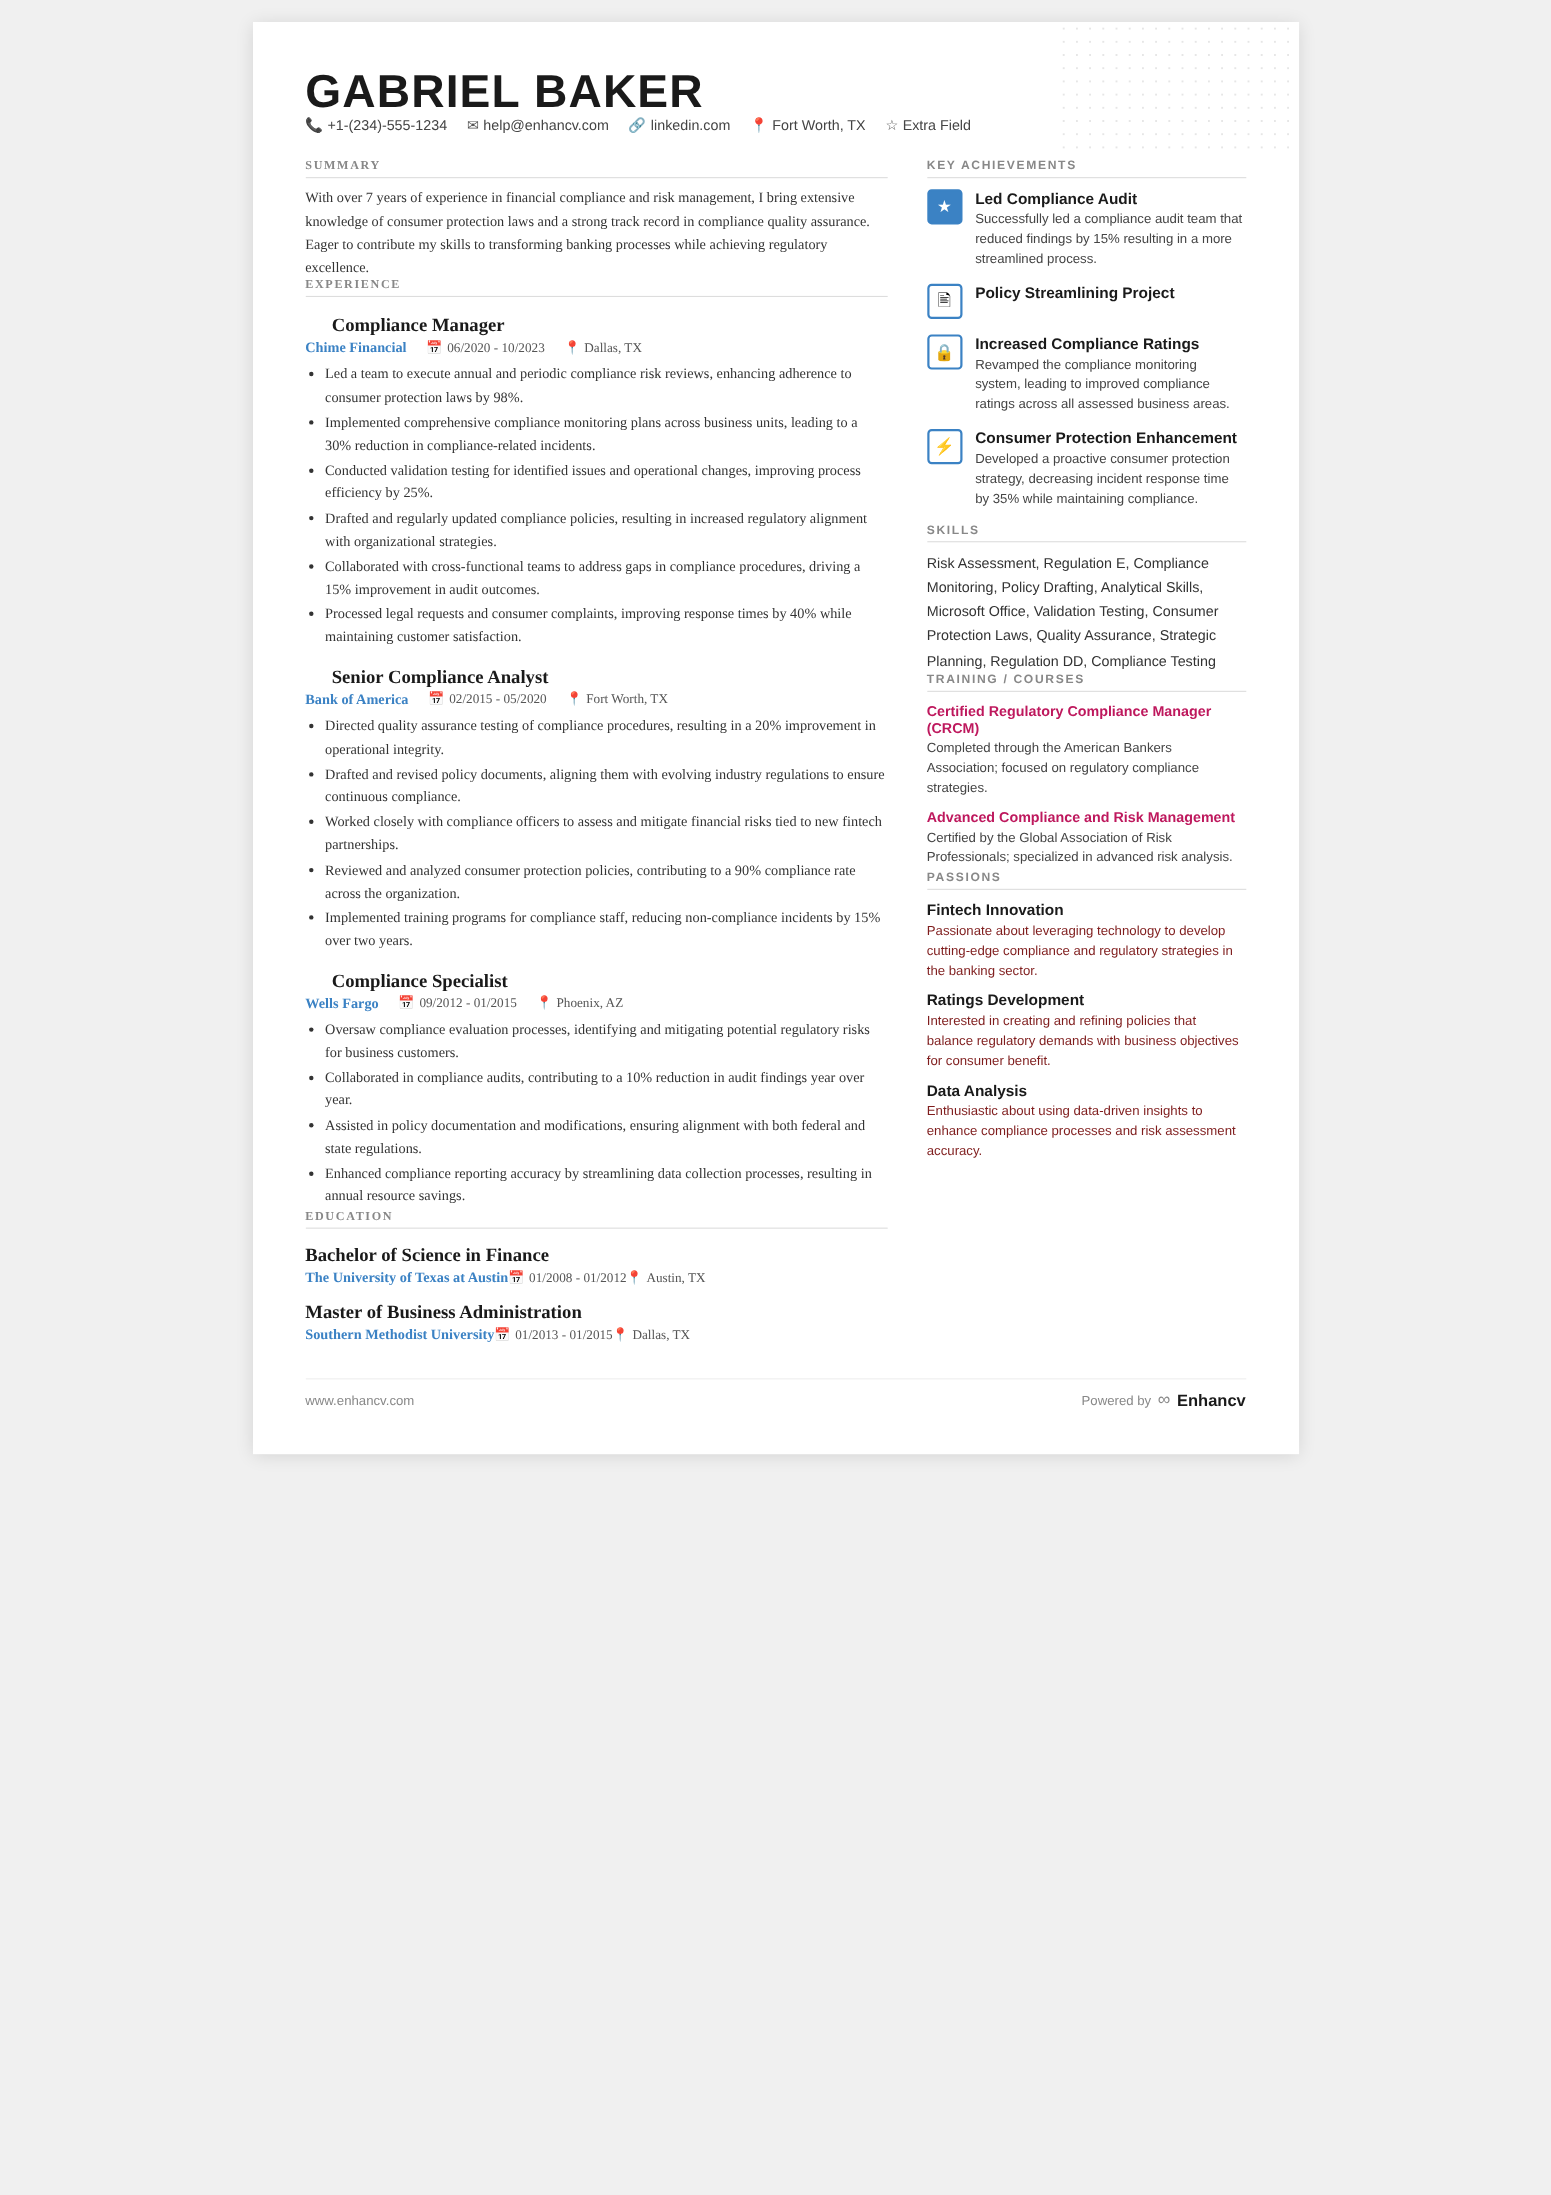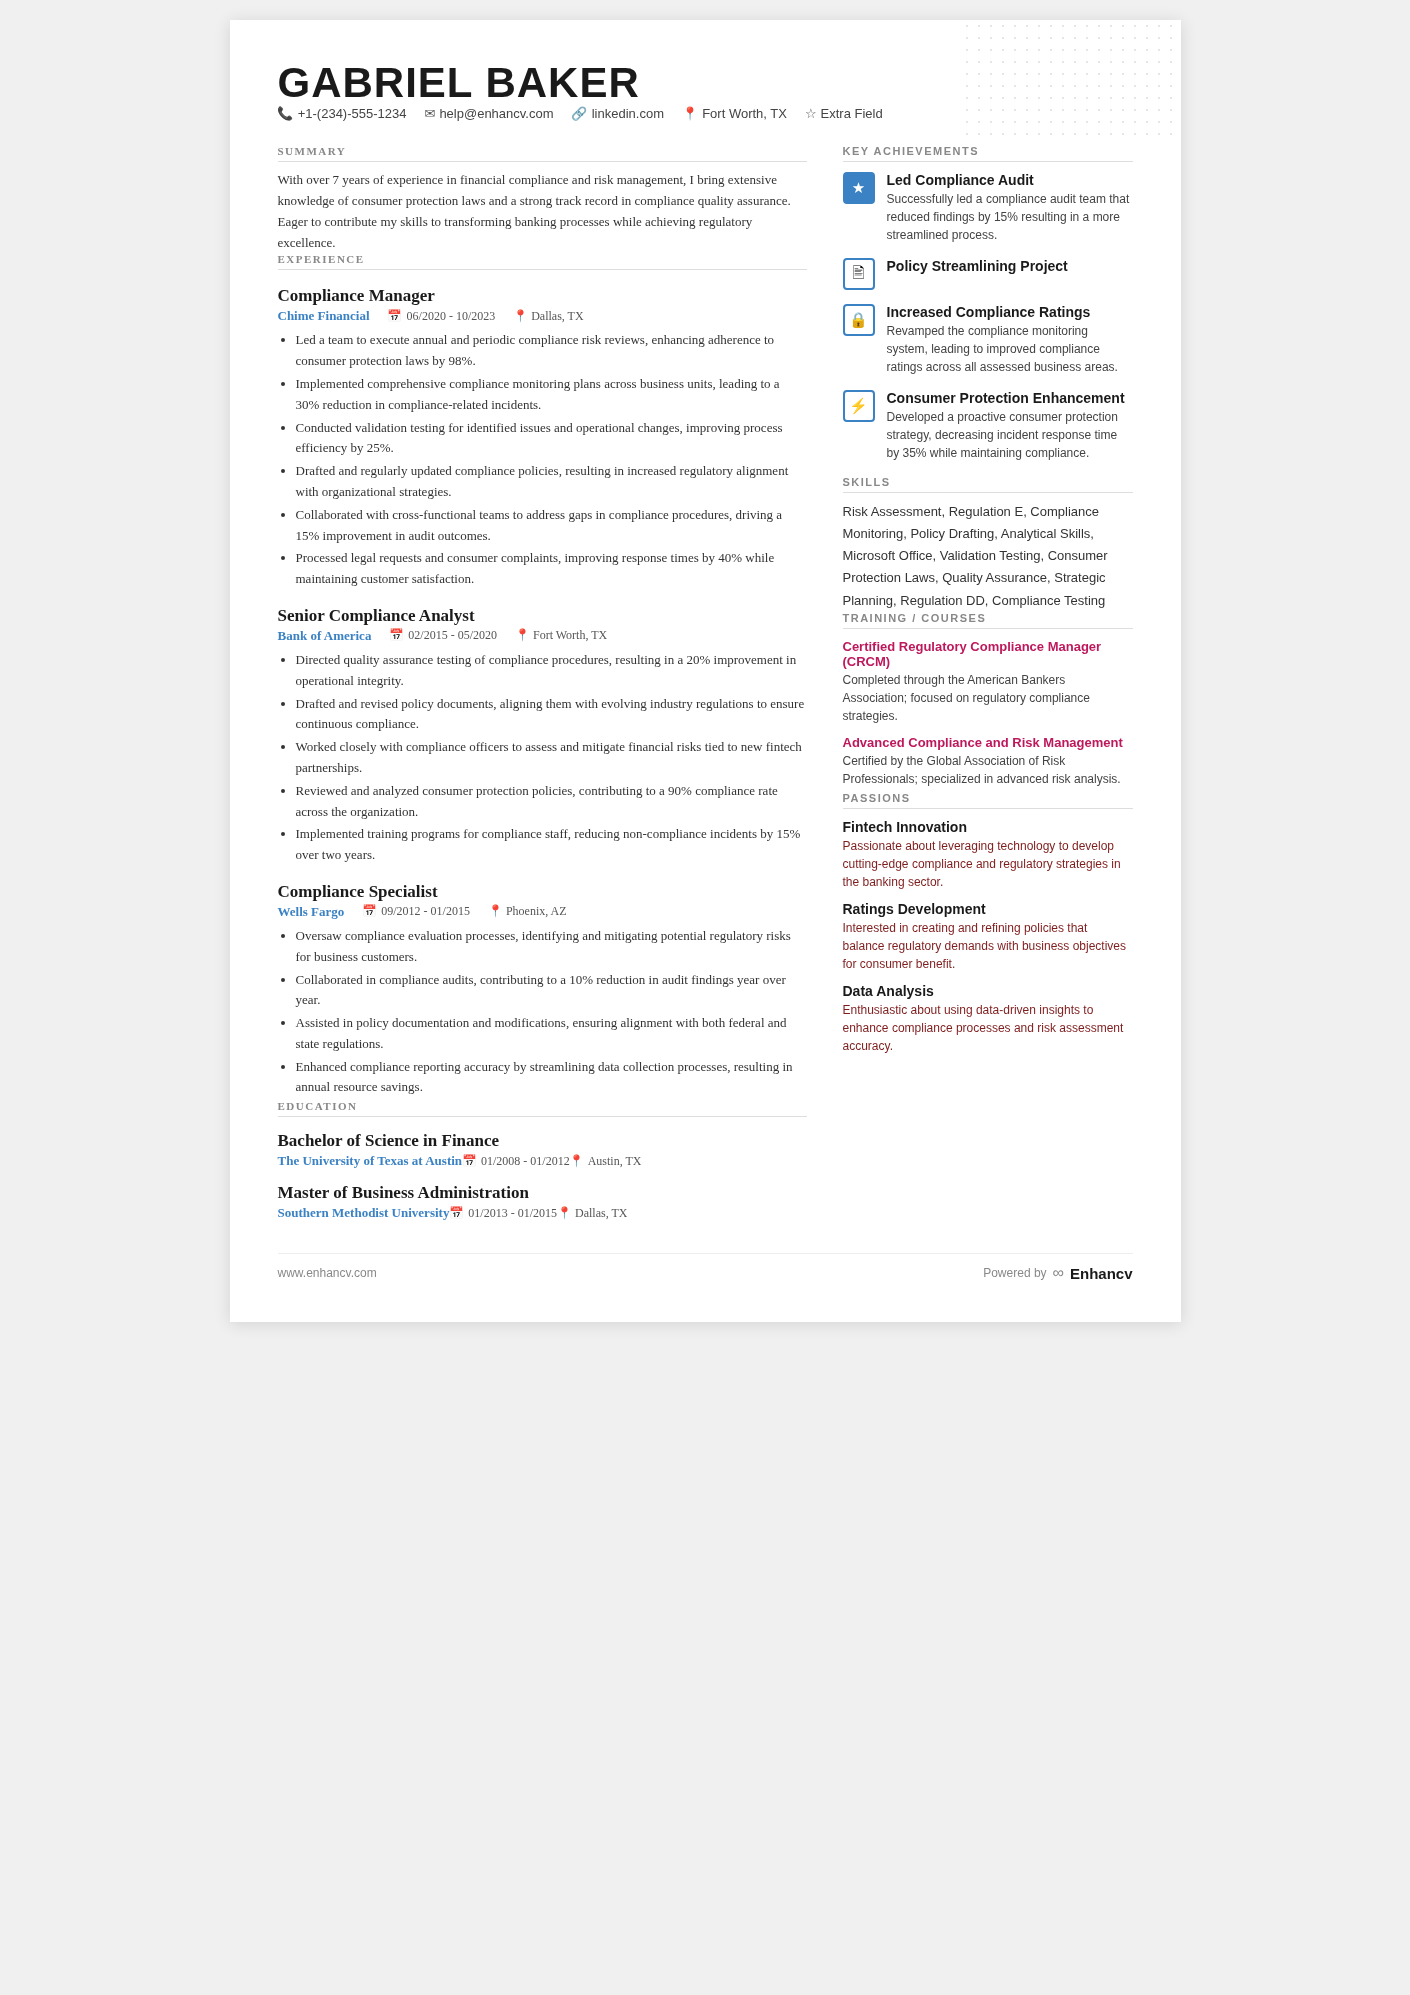--- a/index.html
+++ b/index.html
@@ -82,20 +82,21 @@
       line-height: 1.6;
     }
 
     
     .job-title {
       font-size: 17px;
       font-weight: 700;
       color: #1a1a1a;
       margin-top: 16px;
       margin-bottom: 2px;
+      margin-left: 24px;
     }
     .job-meta {
       display: flex;
       align-items: center;
       gap: 18px;
       margin-bottom: 6px;
       flex-wrap: wrap;
     }
     .job-company {
       font-size: 13px;

